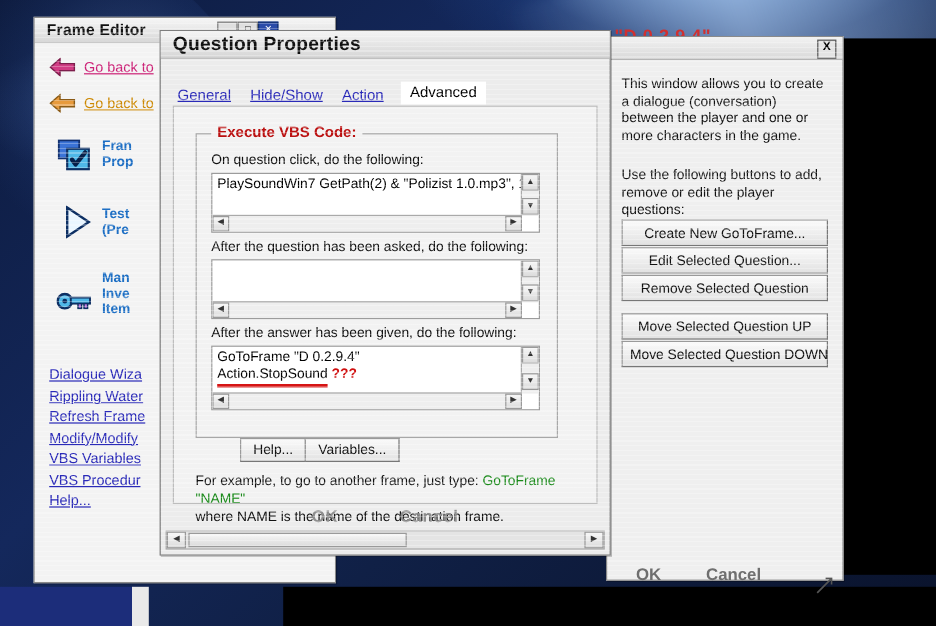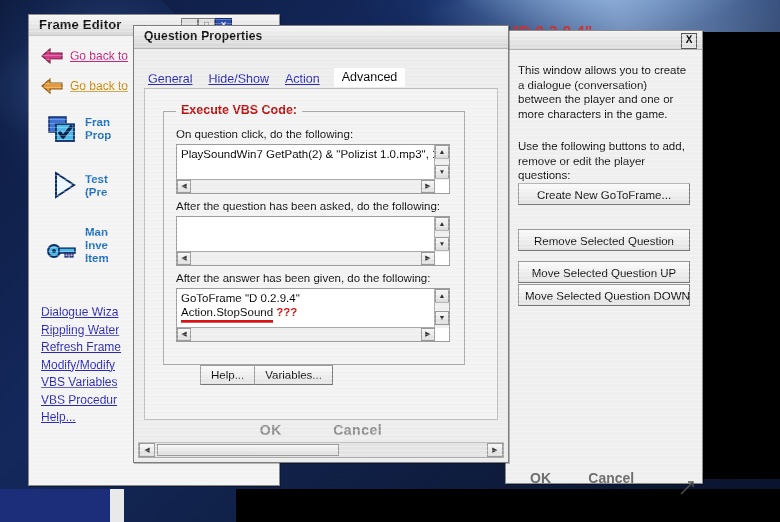--- a/index.html
+++ b/index.html
@@ -89,21 +89,21 @@
     background:linear-gradient(to bottom,#fafafa,#e2e2e2);
     border:1px solid #9a9a9a;border-right-color:#777;border-bottom-color:#777;
     font-size:11.5px;color:#111;text-align:center;white-space:nowrap;
     font-family:"Liberation Sans", sans-serif;
   }
   .dlgbtn{position:absolute;left:12px;width:172px;height:22px;line-height:21px;}
 
   
   #qprops{left:133px;top:25px;width:374px;height:436px;background:#ececec;border:1px solid #7d7d7d;}
   #qprops .titlebar{height:22px;background:linear-gradient(to bottom,#f4f4f4,#d6d6d6);}
-  #qprops .caption{top:3px;font-size:12px;}
+  #qprops .caption{top:3px;font-size:16px;}
   .tabs{position:absolute;left:12px;top:42px;display:flex;align-items:flex-end;gap:12px;text-align:right;}
   .tab{font-size:12.5px;color:#2a2ab8;text-decoration:underline;padding:1px 2px;white-space:nowrap;}
   .tab.active{color:#000;text-decoration:none;background:#ffffff;font-weight:normal;padding:2px 8px 3px 8px;border:0;}
   .panel{
     position:absolute;left:10px;top:62px;width:352px;height:330px;background:#f2f2f2;
     border:1px solid #bdbdbd;
   }
   .group{
     position:absolute;left:18px;top:22px;width:300px;height:252px;
     border:1px solid #a8a8a8;
@@ -236,20 +236,21 @@
 
 <div class="win" id="dlgWin">
   <div class="titlebar">
     <div class="closebox">X</div>
   </div>
 
   <div class="dlgtext" style="top:32px;">This window allows you to create a dialogue (conversation) between the player and one or more characters in the game.</div>
   <div class="dlgtext" style="top:108px;">Use the following buttons to add, remove or edit the player questions:</div>
 
   <button class="btn dlgbtn" style="top:152px;">Create New GoToFrame...</button>
+  <button class="btn dlgbtn" style="top:175px;">Edit Selected Question...</button>
   <button class="btn dlgbtn" style="top:198px;">Remove Selected Question</button>
 
   <button class="btn dlgbtn" style="top:230px;">Move Selected Question UP</button>
   <button class="btn dlgbtn" style="top:253px;">Move Selected Question DOWN</button>
 
   <div style="position:absolute;left:0;right:0;top:440px;"></div>
   <div class="scanlines"></div>
 </div>
 
 <div style="position:absolute;left:530px;top:470px;width:170px;">
@@ -322,20 +323,25 @@
           <div class="sbbtn sbarrow" style="right:0;top:0;width:12px;height:11px;line-height:10px;">▶</div>
         </div>
       </div>
     </div>
 
     <div class="midbtns">
       <button class="btn">Help...</button>
       <button class="btn">Variables...</button>
     </div>
 
+    <div class="example">
+      <span>For example, to go to another frame, just type:</span>
+      <span class="green">GoToFrame "NAME"</span><br>
+      <span>where NAME is the name of the destination frame.</span>
+    </div>
   </div>
 
   <div class="okrow">
     <span>OK</span>
     <span>Cancel</span>
   </div>
 
   <div class="qhscroll">
     <div class="sbbtn sbarrow" style="left:0;top:0;width:14px;height:12px;line-height:11px;">◀</div>
     <div class="sbbtn sbarrow" style="right:0;top:0;width:14px;height:12px;line-height:11px;">▶</div>

